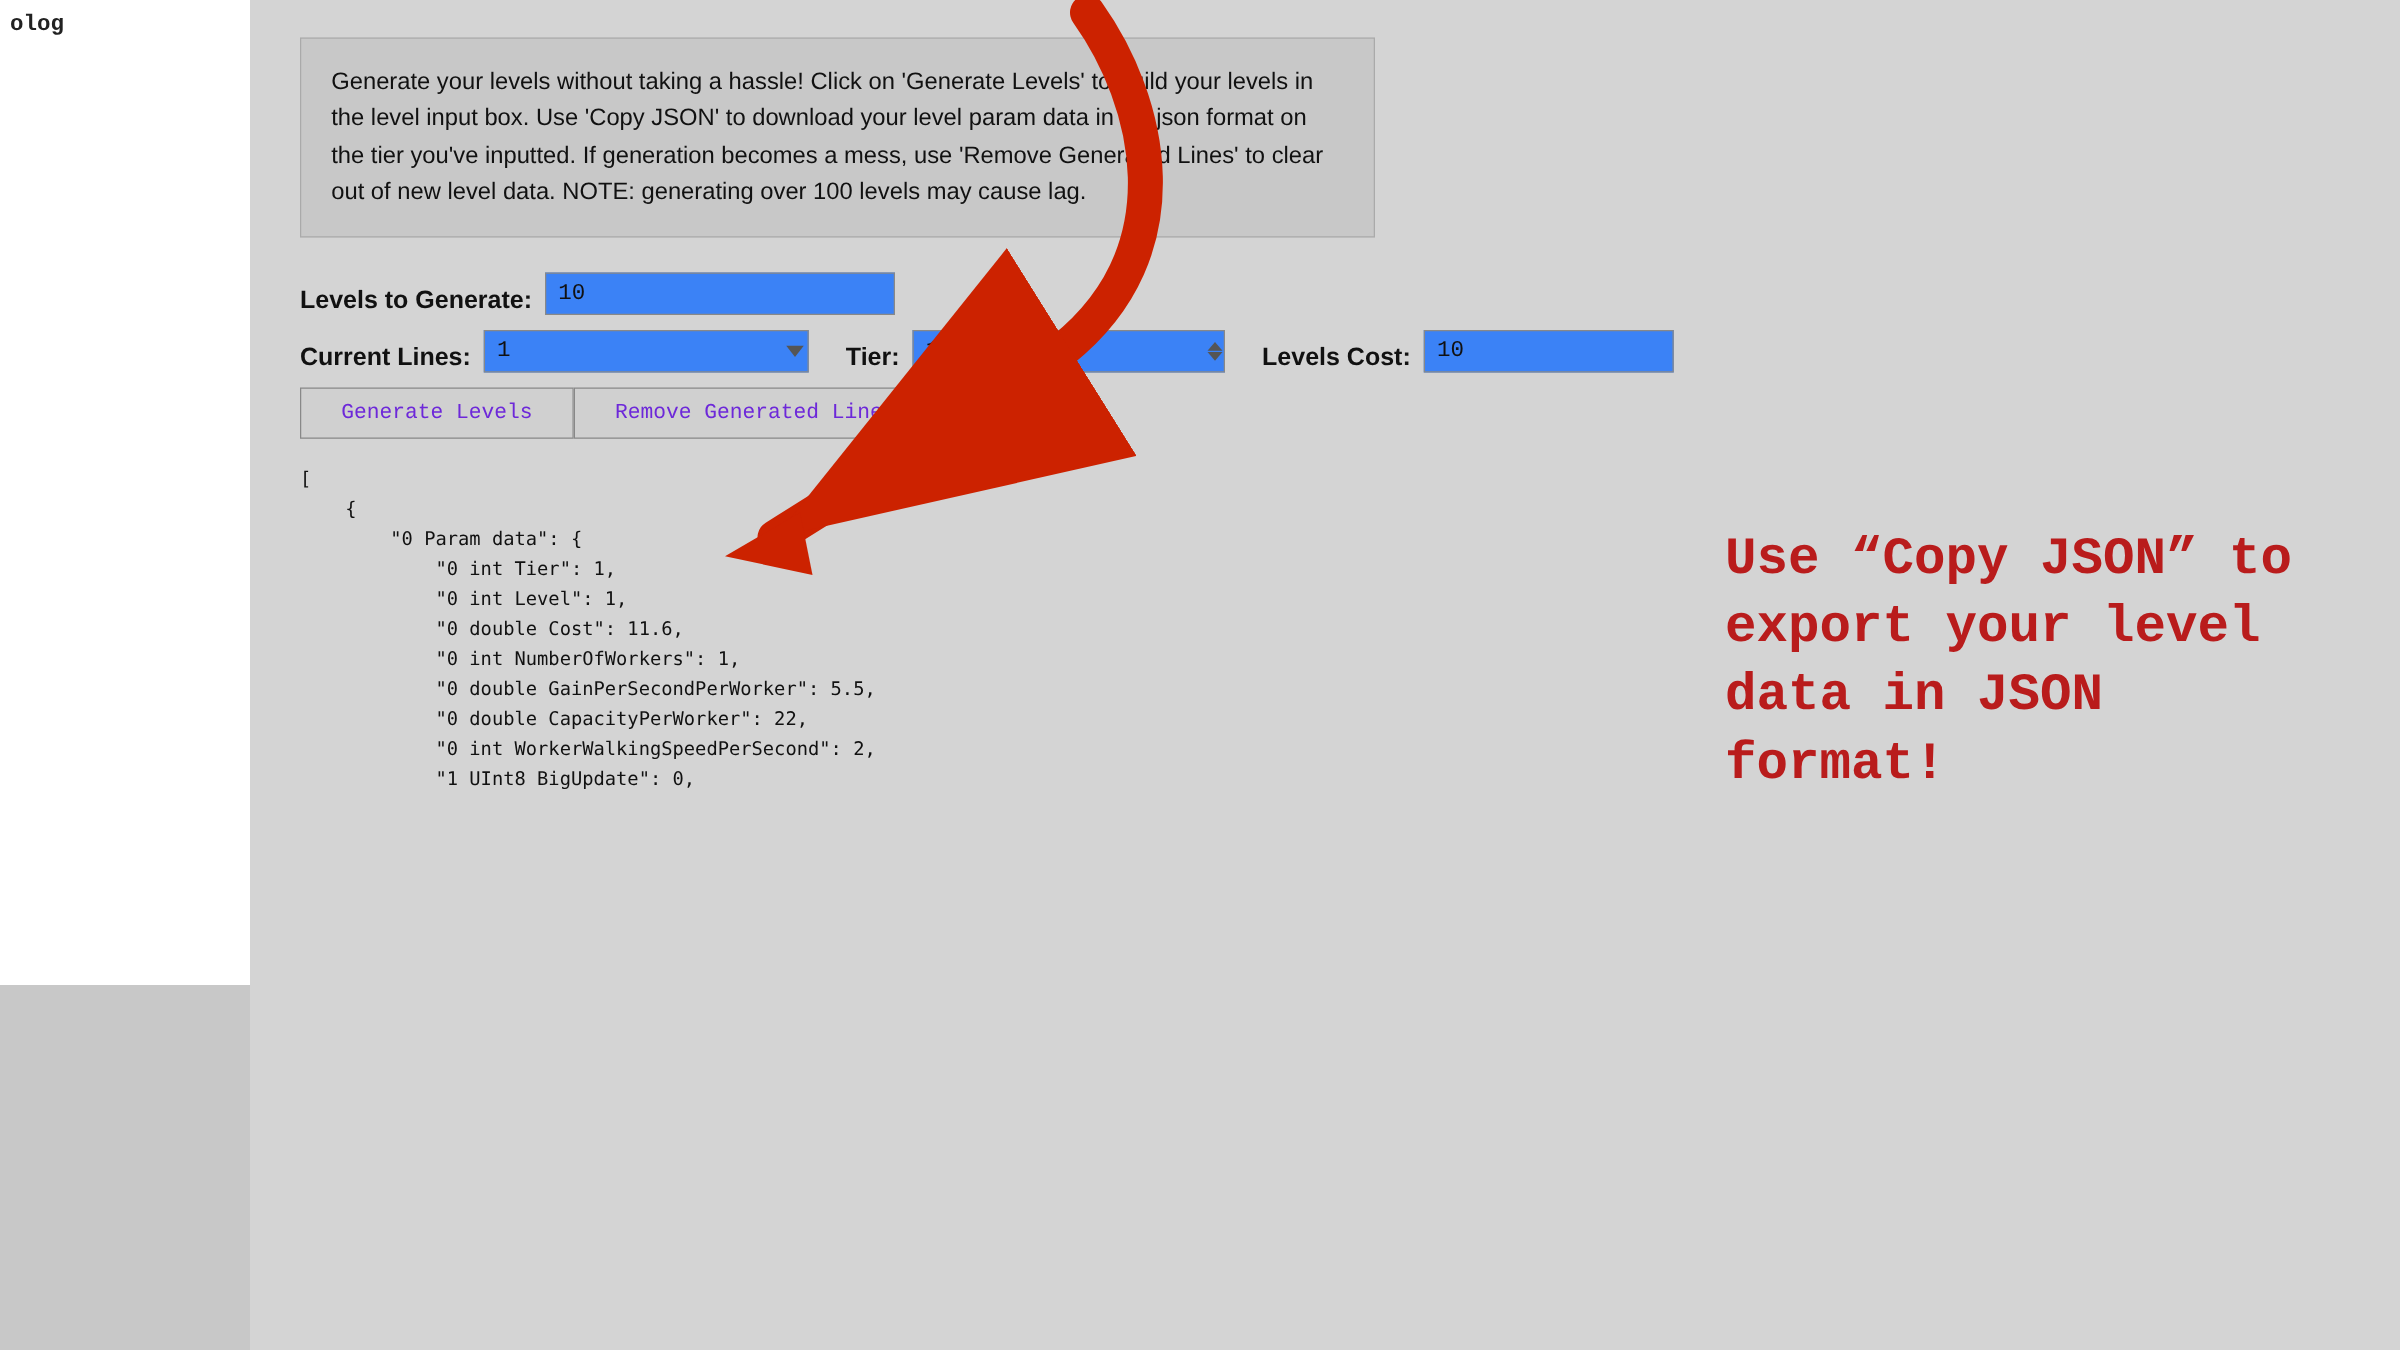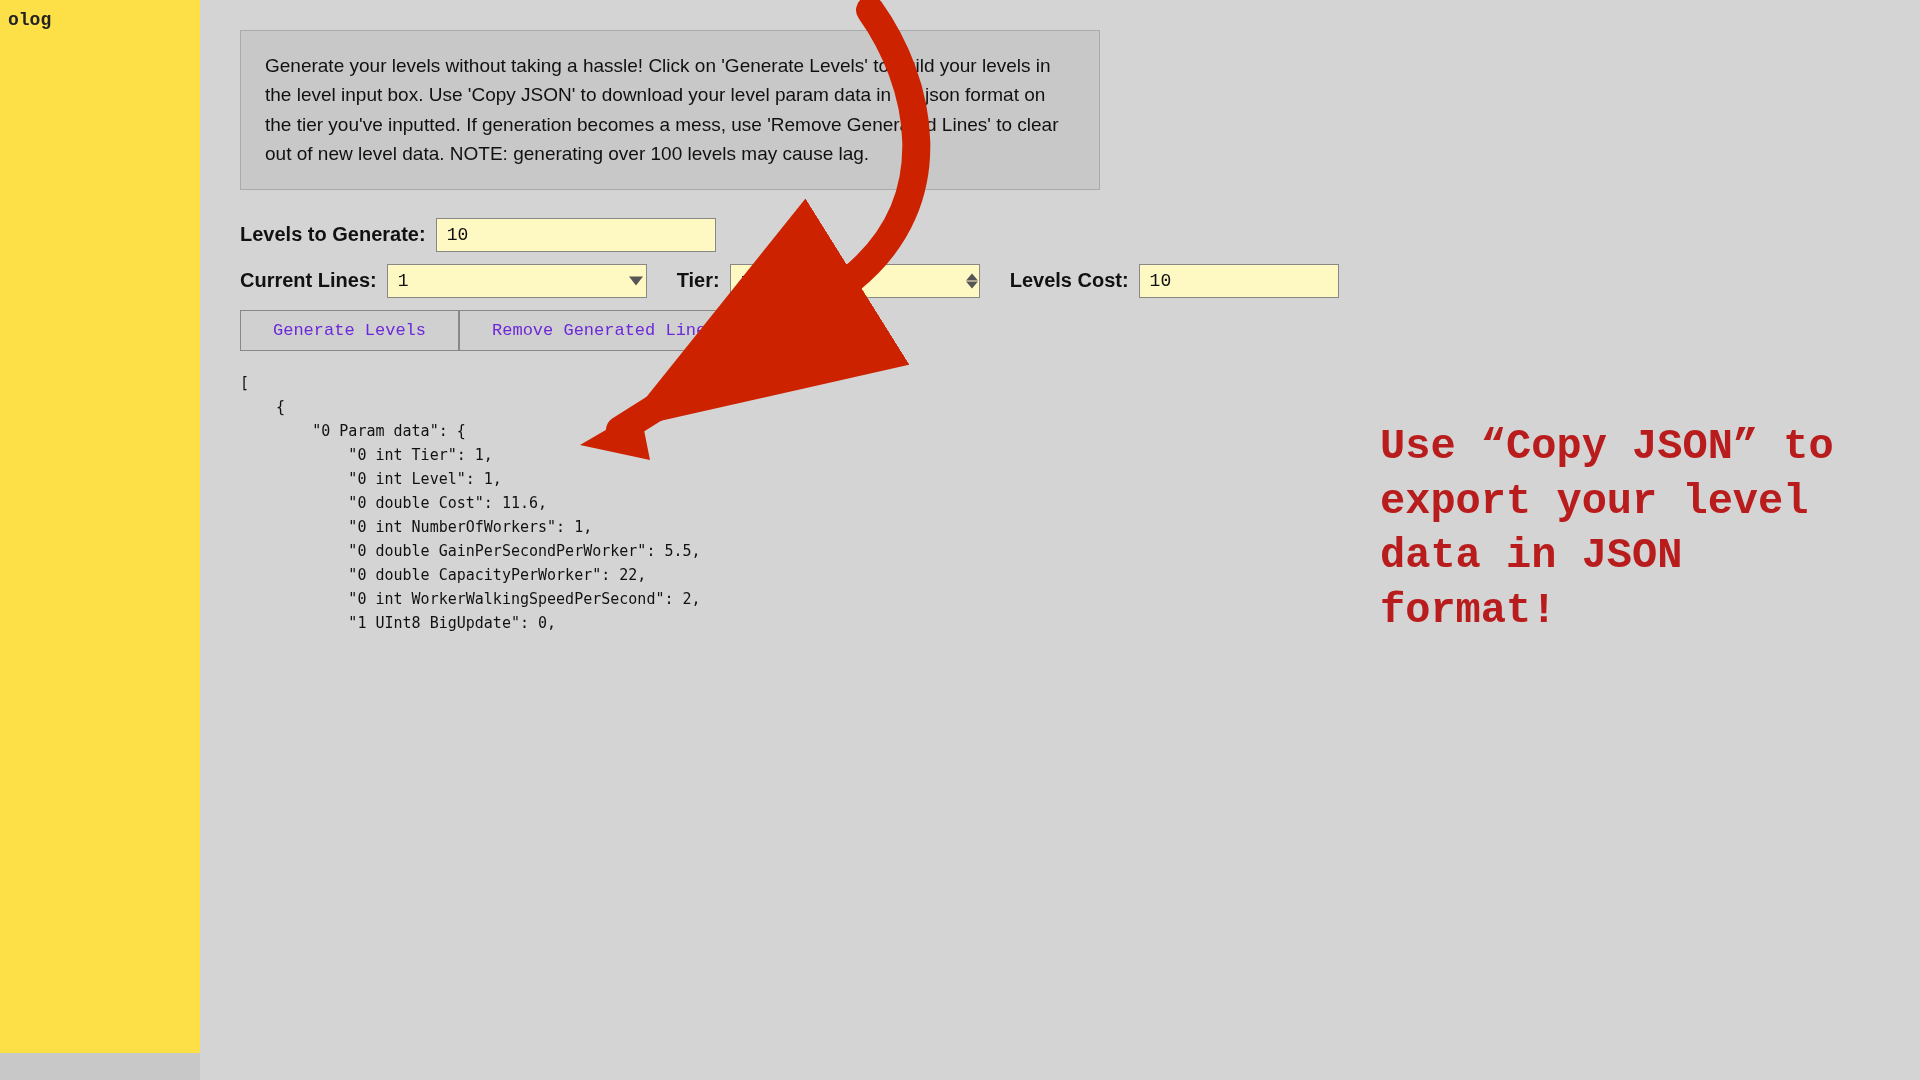--- a/index.html
+++ b/index.html
@@ -11,22 +11,22 @@
       height: 1080px;
       overflow: hidden;
       position: relative;
     }
 
     .sidebar {
       position: absolute;
       left: 0;
       top: 0;
       width: 200px;
-      height: 1053px;
-      background: #fde047;
+      height: 788px;
+      background: #ffffff;
       display: flex;
       align-items: flex-start;
       padding: 10px 8px;
     }
 
     .sidebar-label {
       font-size: 18px;
       font-weight: bold;
       color: #222;
       font-family: 'Courier New', Courier, monospace;
@@ -50,35 +50,35 @@
       font-size: 19px;
       line-height: 1.55;
       color: #111;
       font-family: Arial, sans-serif;
       font-weight: normal;
       max-width: 860px;
     }
 
     .form-row {
       display: flex;
-      align-items: center;
+      align-items: flex-end;
       margin-bottom: 12px;
       gap: 10px;
     }
 
     .form-label {
       font-size: 20px;
       font-weight: bold;
       color: #111;
       font-family: Arial, sans-serif;
       white-space: nowrap;
     }
 
     .form-input {
-      background: #fef9c3;
+      background: #3b82f6;
       border: 1px solid #888;
       padding: 6px 10px;
       font-size: 18px;
       font-family: 'Courier New', Courier, monospace;
       color: #111;
       outline: none;
     }
 
     .input-wide { width: 280px; }
     .input-medium { width: 260px; }

